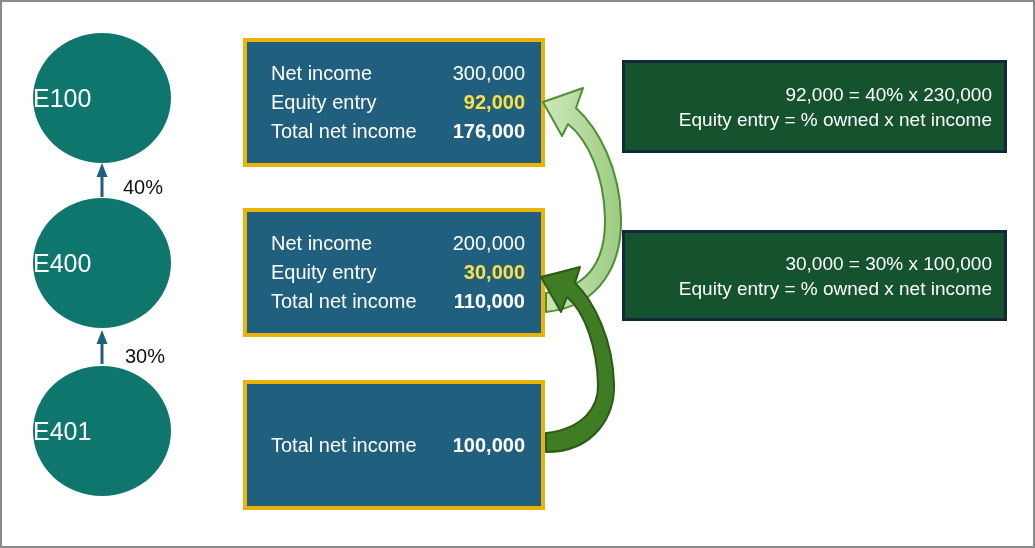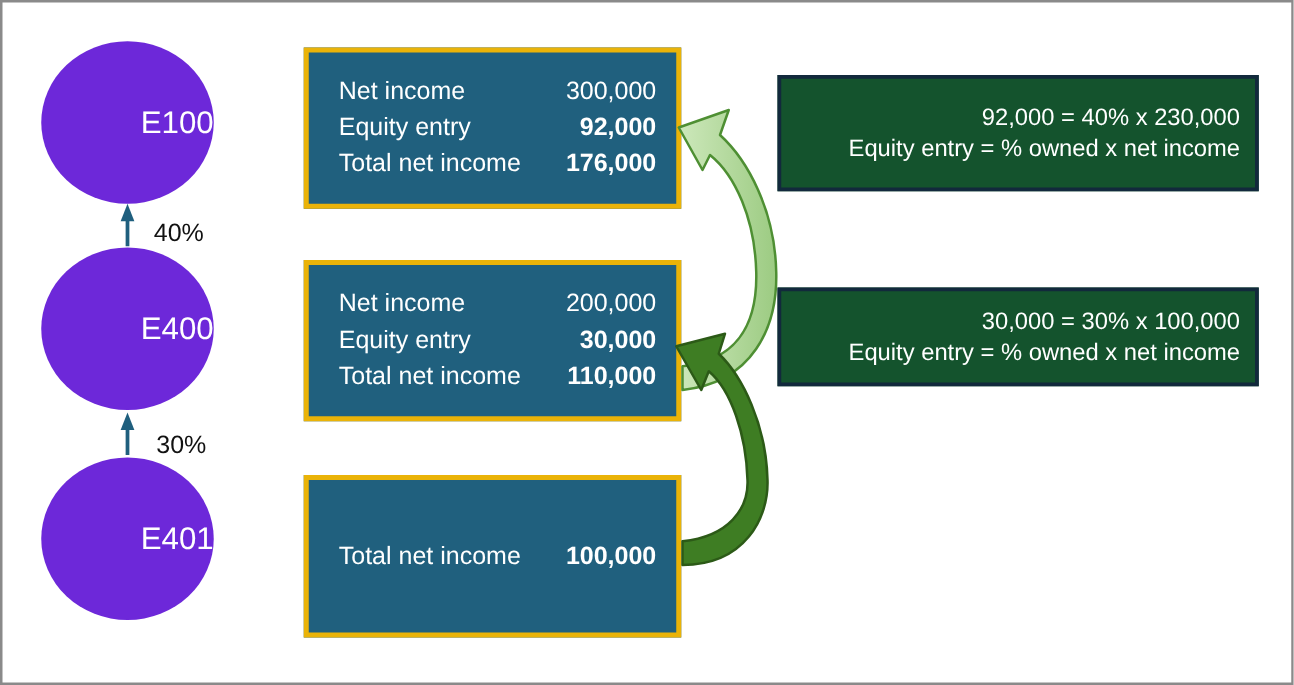--- a/index.html
+++ b/index.html
@@ -2,42 +2,42 @@
 <html><head>
 <meta charset="utf-8">
 <style>
   html,body{margin:0;padding:0;background:#fff;}
   body{width:1035px;height:548px;position:relative;overflow:hidden;
        font-family:"Liberation Sans",sans-serif;}
   .frame{position:absolute;inset:0;border:2px solid #8a8a8a;background:#ffffff;}
 
   
   .circle{position:absolute;left:33px;width:138px;height:130px;border-radius:50%;
-          background:#6d28d9;display:flex;align-items:center;justify-content:flex-end;}
+          background:#0f766e;display:flex;align-items:center;justify-content:flex-start;}
   .circle span{color:#fff;font-size:25px;}
   .c1{top:33px}.c2{top:198px}.c3{top:366px}
 
   .pct{position:absolute;font-size:20px;color:#111;}
 
   
   .bluebox{position:absolute;left:243px;width:302px;box-sizing:border-box;
            background:#20607E;border:4px solid #eab308;
            display:flex;flex-direction:column;justify-content:center;}
   .b1{top:38px;height:129px}.b2{top:208px;height:129px}.b3{top:380px;height:130px}
   .row{display:flex;justify-content:space-between;align-items:baseline;
        padding:0 16px 0 24px;line-height:29px;font-size:20px;color:#fff;}
   .val-total{font-weight:bold;}
-  .val-equity{font-weight:bold;color:#ffffff;}
+  .val-equity{font-weight:bold;color:#fde047;}
 
   
   .callout{position:absolute;left:622px;width:385px;box-sizing:border-box;
            background:#14532d;border:3px solid #12293C;color:#fff;
            display:flex;flex-direction:column;justify-content:center;
            text-align:right;padding-right:12px;font-size:19px;line-height:25px;}
-  .g1{top:60px;height:93px}.g2{top:230px;height:79px}
+  .g1{top:60px;height:93px}.g2{top:230px;height:91px}
 
   svg.overlay{position:absolute;left:0;top:0;pointer-events:none;}
 </style>
 </head>
 <body>
 
 <div class="frame"></div>
 
 <div class="circle c1">
   <span>E100</span>

